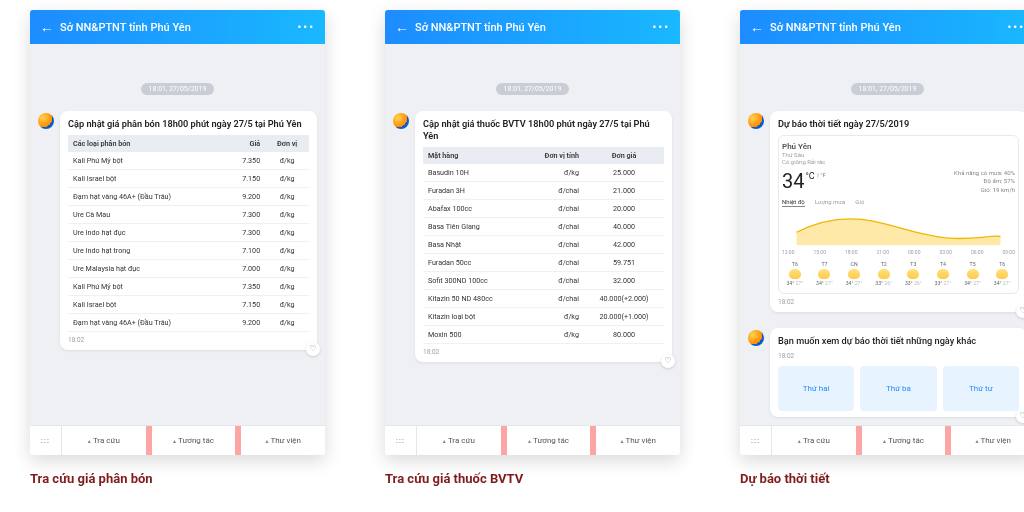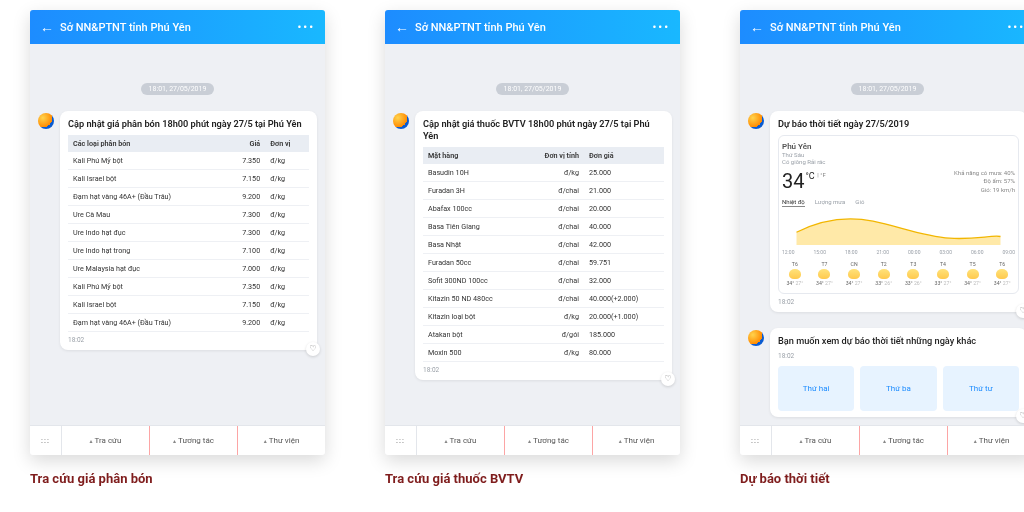--- a/index.html
+++ b/index.html
@@ -94,21 +94,21 @@
     color:#333;
     font-weight:600;
     padding:4px 5px;
   }
   .tbl td{
     padding:4px 5px;
     border-bottom:1px solid #eef0f4;
     color:#333;
   }
   .tbl td:nth-child(2), .tbl th:nth-child(2){ text-align:right; }
-  .tbl td:nth-child(3), .tbl th:nth-child(3){ text-align:left; }
+  .tbl td:nth-child(3), .tbl th:nth-child(3){ text-align:center; }
   .time{
     font-size:6.5px;
     color:#9aa0a8;
     margin-top:4px;
   }
   .heart{
     position:absolute;
     right:-3px;
     bottom:-6px;
     width:14px;height:14px;
@@ -129,21 +129,21 @@
   }
   .bottombar .kbd{
     width:32px;
     display:flex;align-items:center;justify-content:center;
     border-right:1px solid #e3e6eb;
     letter-spacing:1px;
   }
   .bottombar .tabbtn{
     flex:1;
     display:flex;align-items:center;justify-content:center;
-    border-right:1px solid #fca5a5;
+    border-right:6px solid #fca5a5;
     gap:2px;
   }
   .bottombar .tabbtn:last-child{border-right:none;}
   .caret{ font-size:6px; color:#888; }
   .caption{
     margin-top:16px;
     font-size:13px;
     font-weight:700;
     color:#7f1d1d;
   }
@@ -366,25 +366,20 @@
                   </tr>
                   <tr>
                     <td>Kitazin 50 ND 480cc</td>
                     <td>đ/chai</td>
                     <td>40.000(+2.000)</td>
                   </tr>
                   <tr>
                     <td>Kitazin loại bột</td>
                     <td>đ/kg</td>
                     <td>20.000(+1.000)</td>
-                  </tr>
-                  <tr>
-                    <td>Atakan bột</td>
-                    <td>đ/gói</td>
-                    <td>185.000</td>
                   </tr>
                   <tr>
                     <td>Moxin 500</td>
                     <td>đ/kg</td>
                     <td>80.000</td>
                   </tr>
                 </tbody>
             </table>
             <div class="time">18:02</div>
             <div class="heart">♡</div>

